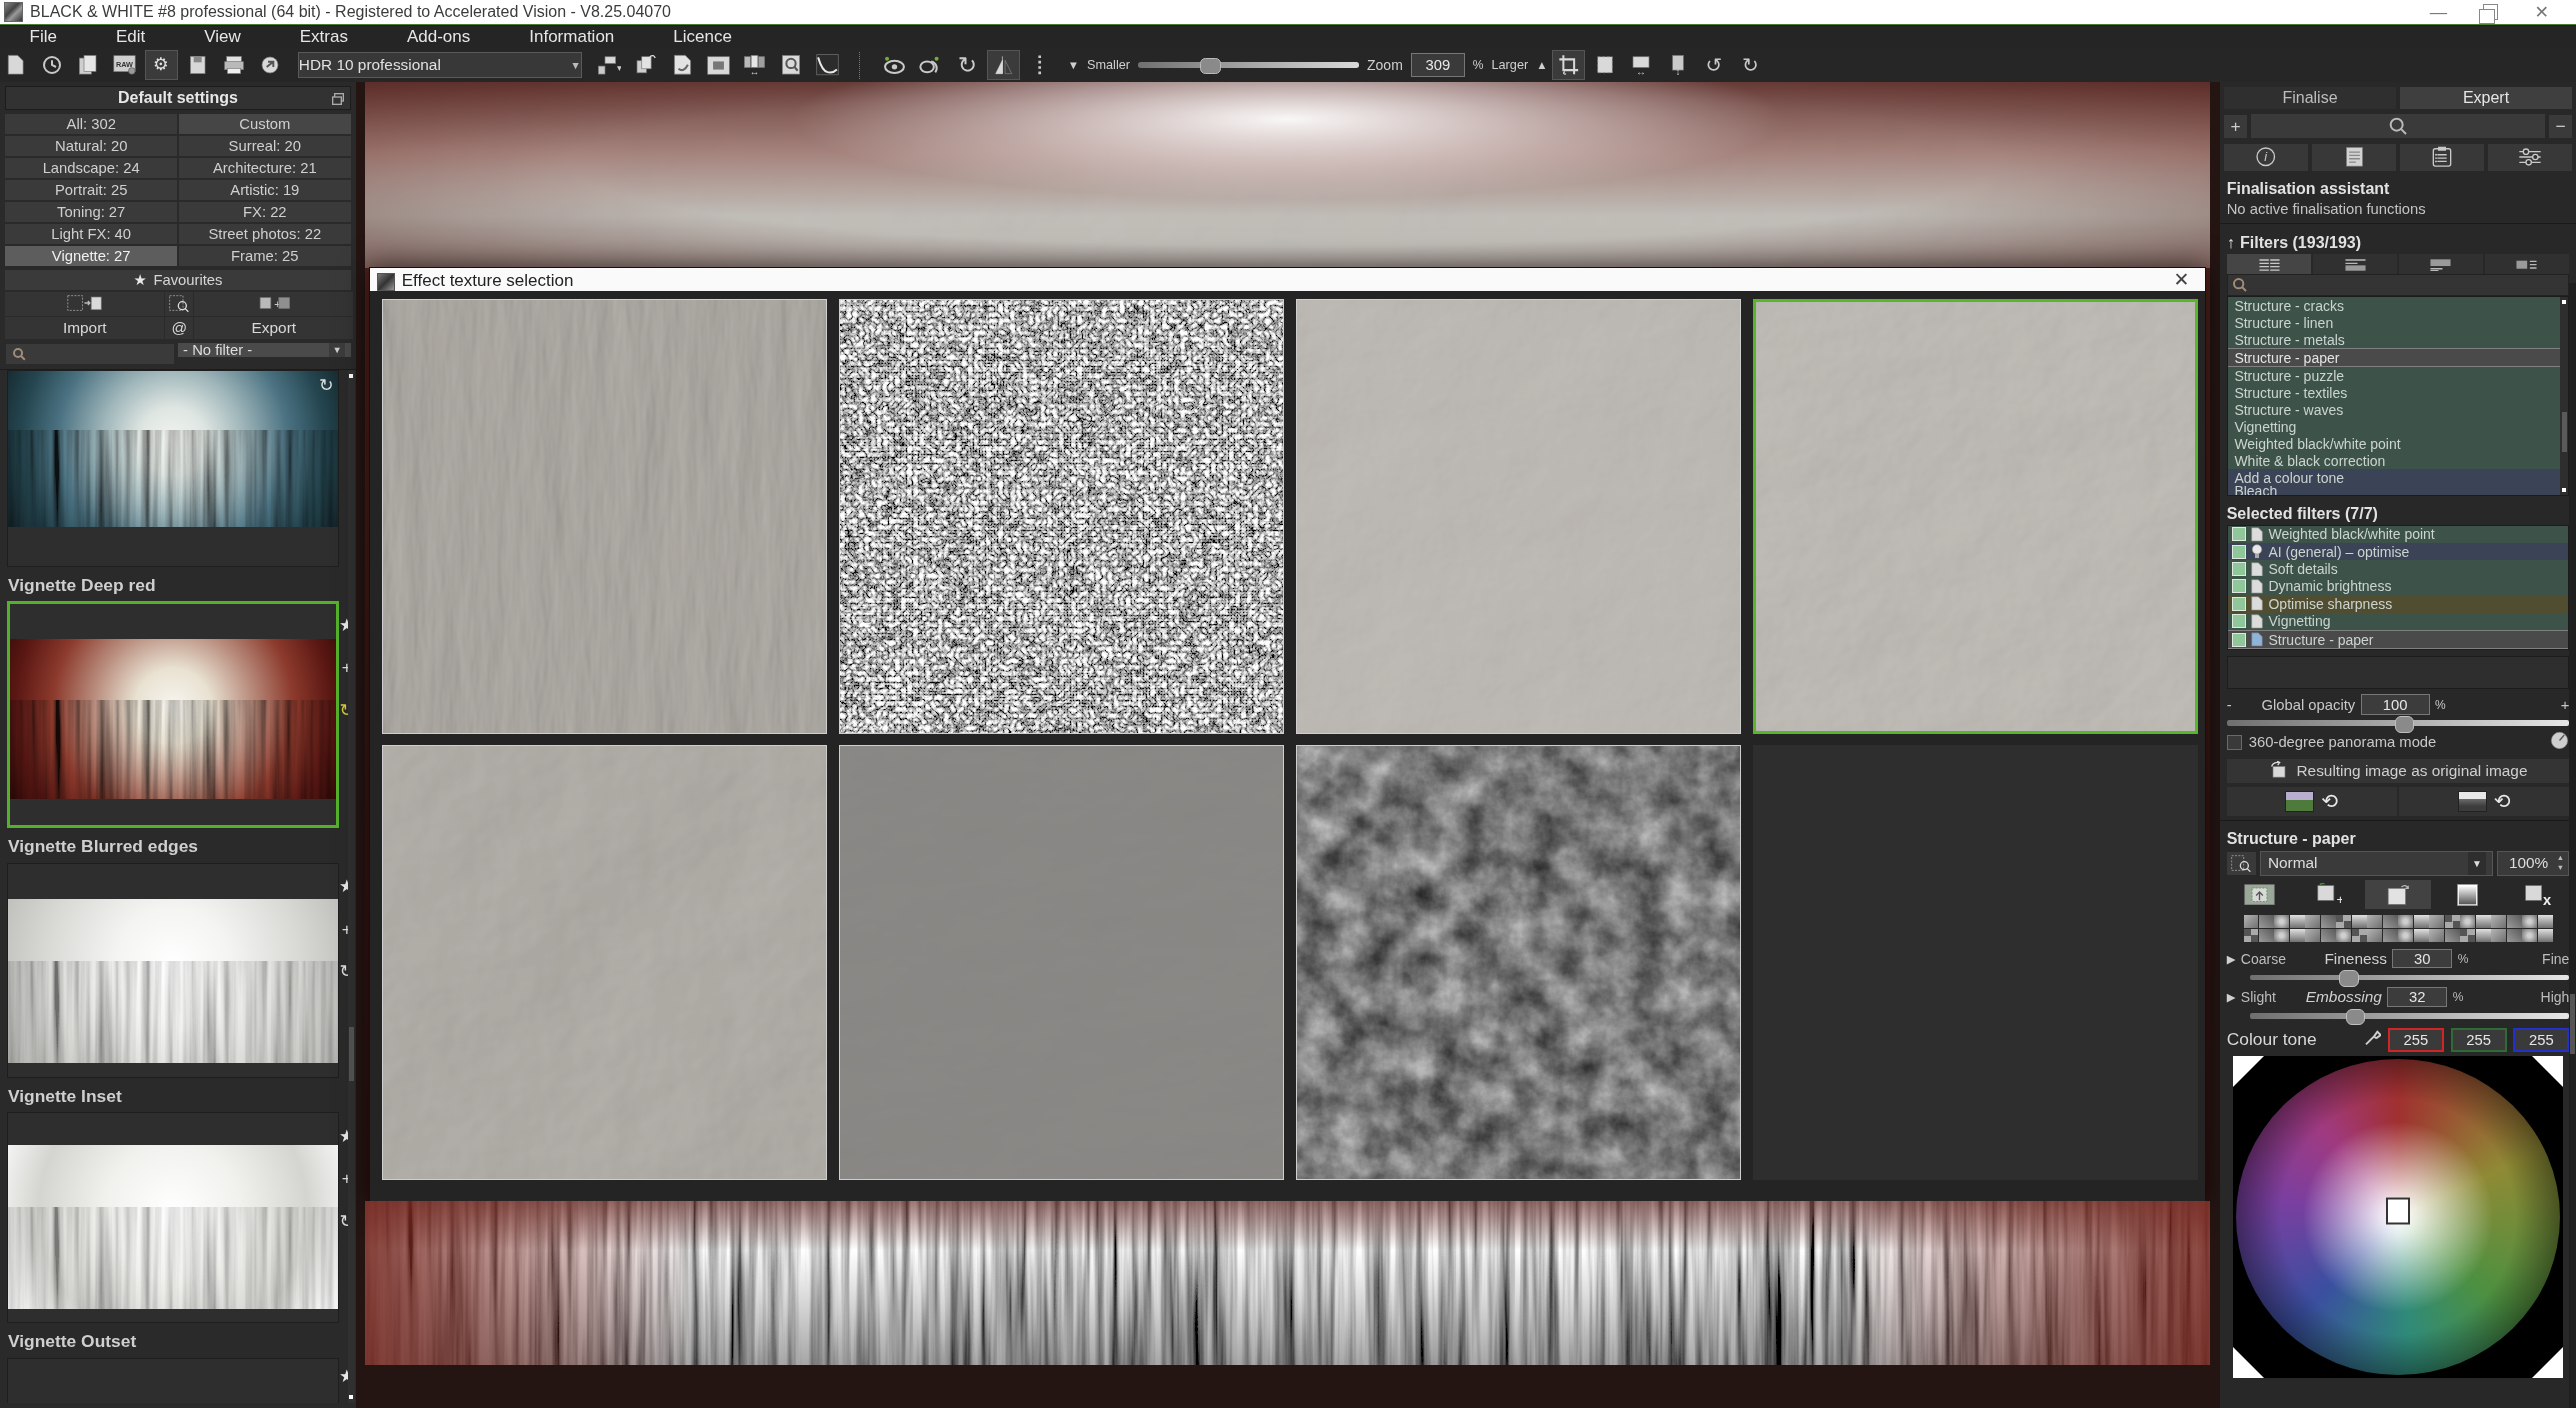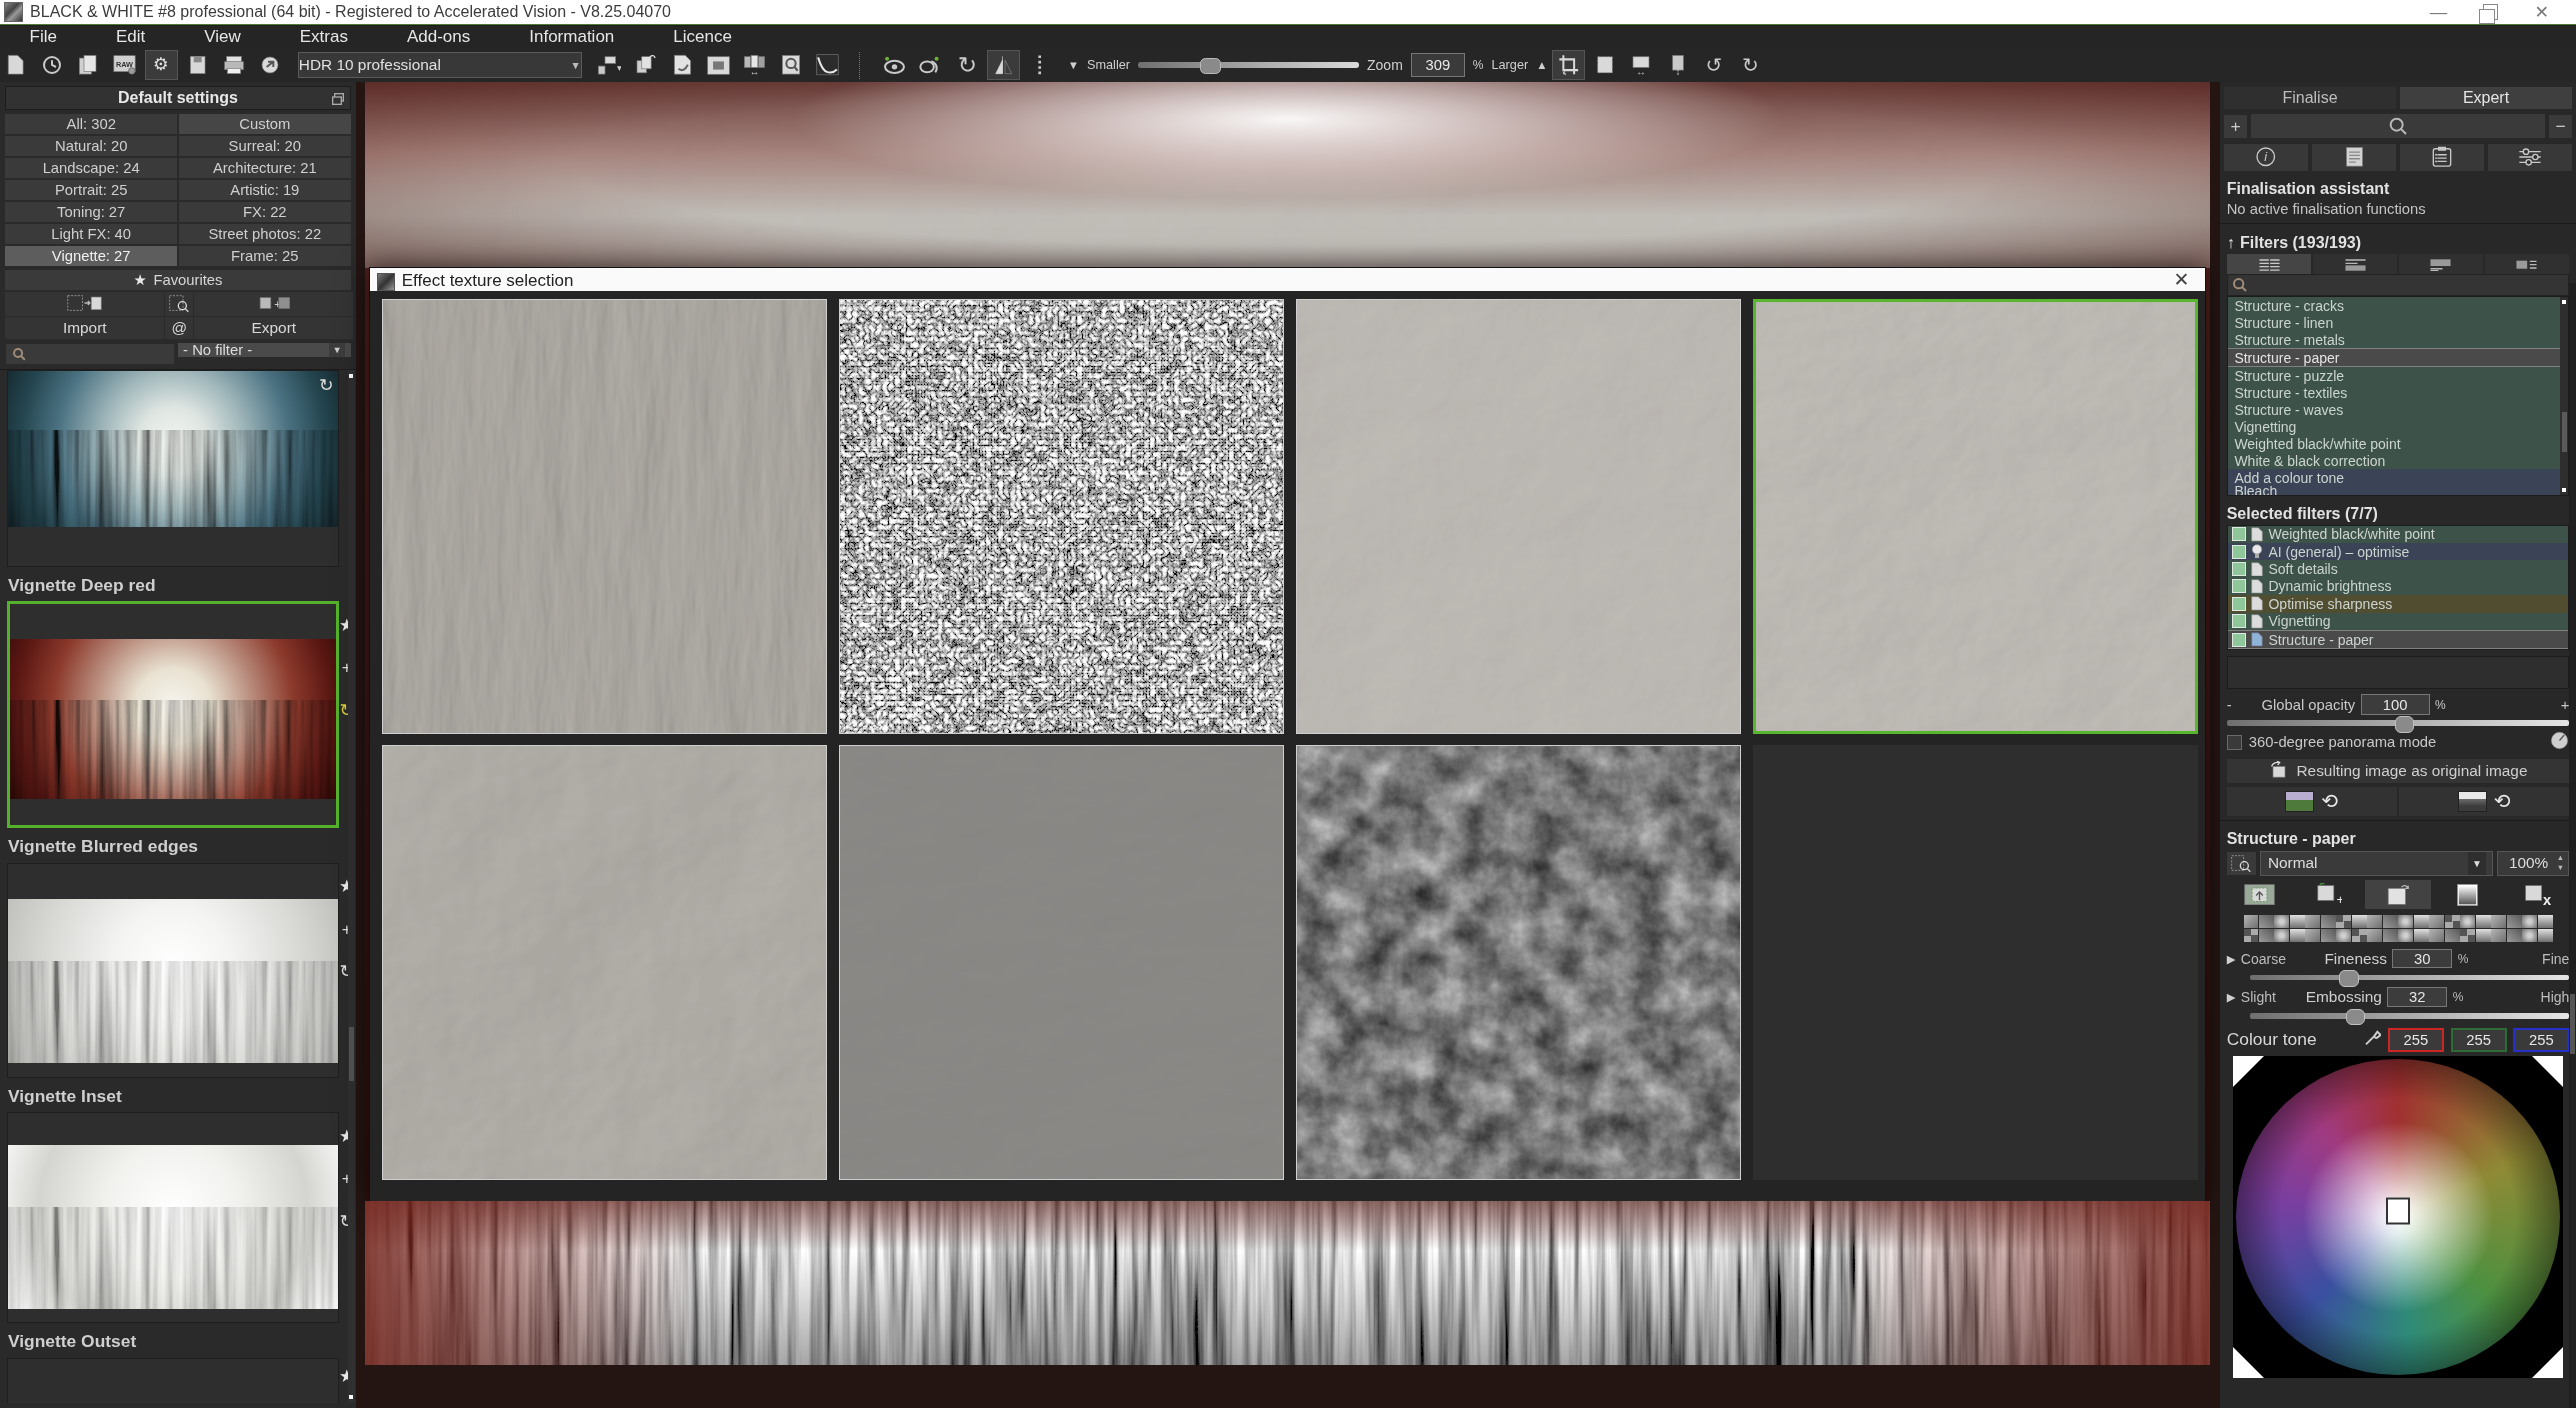--- a/index.html
+++ b/index.html
@@ -973,21 +973,21 @@
         <span style="flex:1;text-align:right;">Fine</span>
       </div>
       <div class="hslider" style="margin:6.7px 0 0 23px;">
           <span class="hand" style="left:28%"></span>
         </div>
     </div>
     <div class="sliderblk">
       <div class="slb-top">
         <span class="expander">▶</span>
         <span>Slight</span>
-        <span style="flex:1;text-align:right;" class="slb-lab">Embossing</span>
+        <span style="flex:1;text-align:right;font-style:italic;" class="slb-lab">Embossing</span>
         <span class="valbox vb">32</span>
         <span style="font-size:12px;">%</span>
         <span style="flex:1;text-align:right;">High</span>
       </div>
       <div class="hslider" style="margin:6.7px 0 0 23px;">
           <span class="hand" style="left:30%"></span>
         </div>
     </div>
 
     <div class="ctrow">

